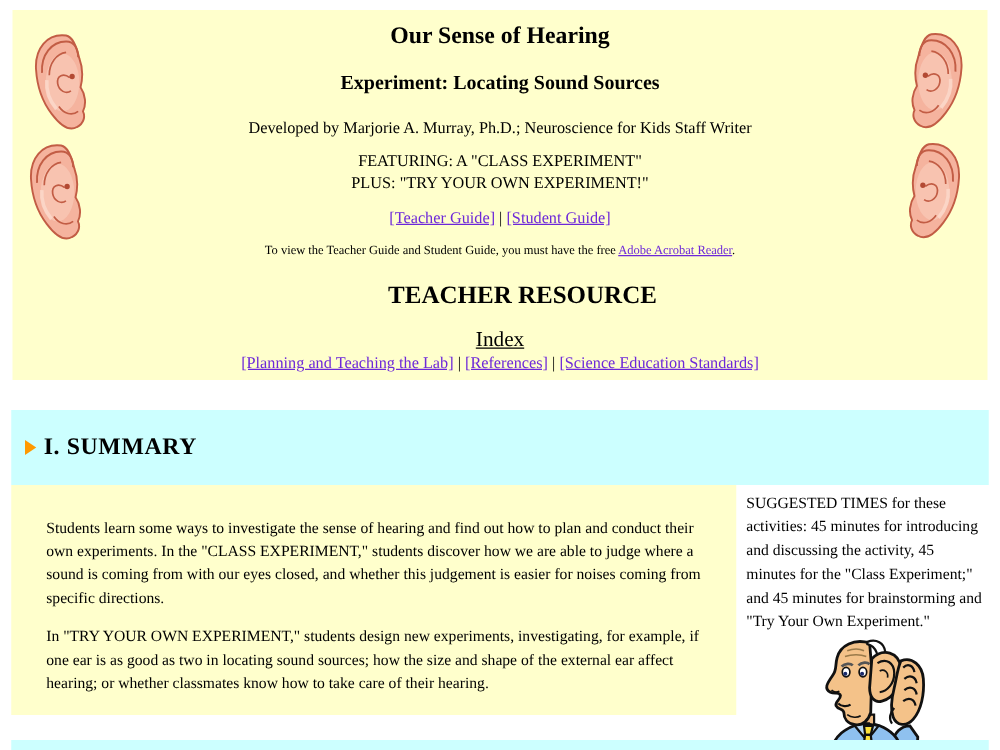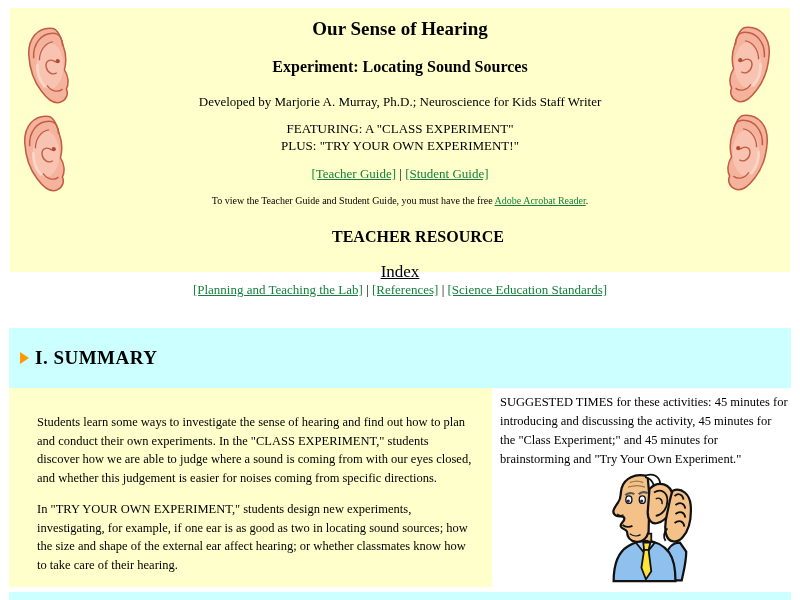--- a/index.html
+++ b/index.html
@@ -4,57 +4,57 @@
 <style>
   html,body{margin:0;padding:0;}
   body{
     width:800px;height:600px;overflow:hidden;position:relative;
     background:#ffffff;
     font-family:"Liberation Serif","DejaVu Serif",serif;
     color:#000;
   }
   
   .header{
-    position:absolute;top:8px;left:10px;right:10px;height:264px;
+    position:absolute;top:8px;left:10px;right:10px;height:296px;
     background:#FFFFCC;text-align:center;
   }
   .ear{position:absolute;width:52px;height:82px;}
   .ear.e1{left:14px;top:17px;}
   .ear.e2{left:10px;top:105px;}
   .ear.e3{right:16px;top:16px;transform:scaleX(-1);}
   .ear.e4{right:18px;top:104px;transform:scaleX(-1);}
   .hdr-title{font-size:19px;font-weight:bold;padding-top:10px;line-height:22px;}
   .hdr-subtitle{font-size:16px;font-weight:bold;margin-top:17px;line-height:19px;}
   .hdr-byline{font-size:13px;margin-top:18px;line-height:16px;}
   .hdr-featuring{font-size:13px;margin-top:10px;line-height:17px;}
   .hdr-guides{font-size:13px;margin-top:12px;line-height:16px;}
   .hdr-acrobat{font-size:10px;margin-top:11px;line-height:16px;}
-  .hdr-resource{font-size:16px;font-weight:bold;margin-top:16px;line-height:23px;margin-left:36px;}
+  .hdr-resource{font-size:20px;font-weight:bold;margin-top:16px;line-height:23px;margin-left:36px;}
   .hdr-index{font-size:17px;margin-top:14px;line-height:20px;text-decoration:underline;display:inline-block;}
   .idx-line{font-size:13px;line-height:15.5px;}
-  a.lnk{color:#15803d;text-decoration:underline;cursor:pointer;}
+  a.lnk{color:#6d28d9;text-decoration:underline;cursor:pointer;}
   .sep{color:#000;}
   
   .section-bar{
     position:absolute;top:328px;left:9px;right:9px;height:60px;
     background:#CCFFFF;display:flex;align-items:center;
   }
   .tri{
     width:0;height:0;margin:0 6px 0 11px;
     border-top:6px solid transparent;border-bottom:6px solid transparent;
     border-left:9px solid #FF9900;
   }
   .bar-heading{font-size:19px;font-weight:bold;letter-spacing:.5px;}
   
   .content-row{
     position:absolute;top:388px;left:9px;right:9px;
     display:flex;align-items:flex-start;
   }
   .summary-box{
-    width:483px;min-height:184px;box-sizing:border-box;
+    width:580px;min-height:184px;box-sizing:border-box;
     background:#FFFFCC;padding:25px 20px 0 28px;
     font-size:12.5px;line-height:18.5px;
   }
   .summary-box p{margin:0 0 13px 0;}
   .sidebar{
     flex:1;box-sizing:border-box;padding:5px 2px 0 8px;
     font-size:12.5px;line-height:19px;
   }
   .sidebar .lead{font-weight:normal;}
   .man-wrap{text-align:center;margin-top:2px;}

